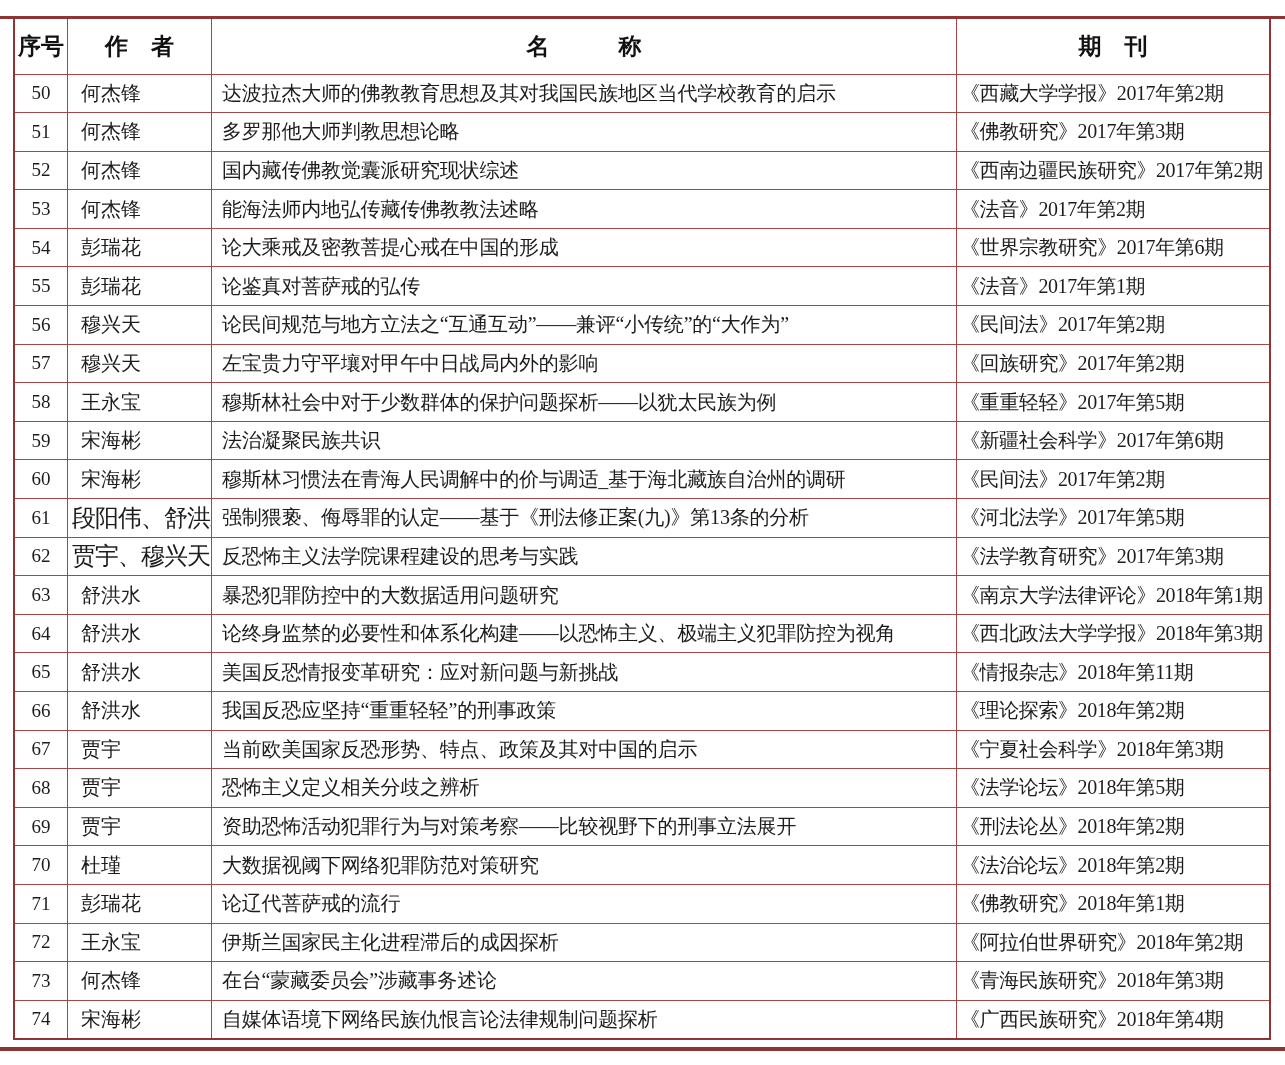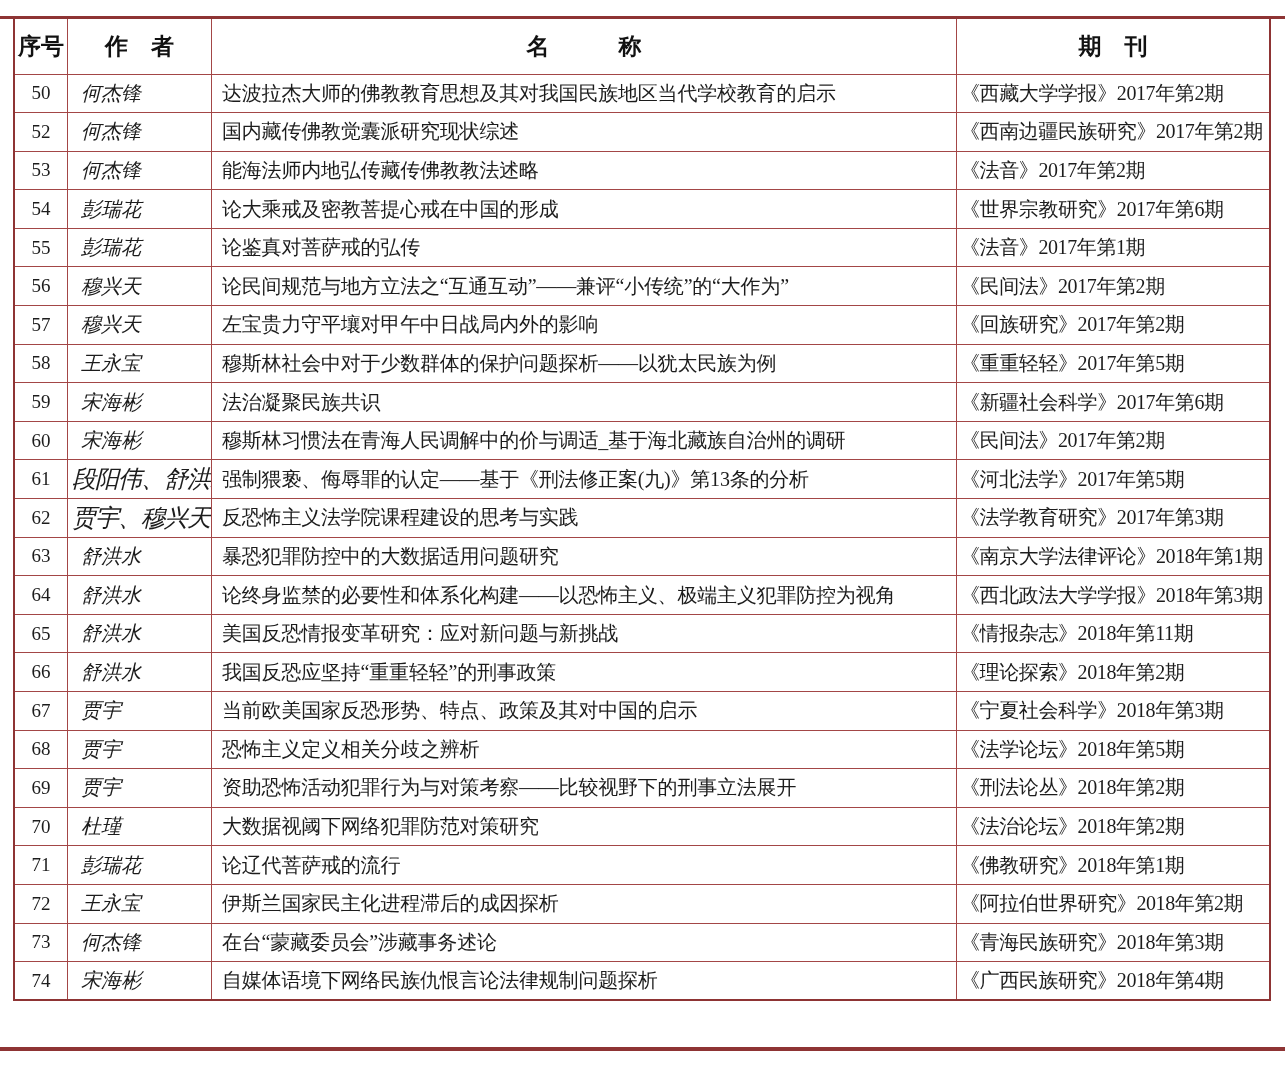--- a/index.html
+++ b/index.html
@@ -59,21 +59,21 @@
   }
   .pub-table td {
     font-size: 20px;
     padding: 0;
   }
   .col-no      { width: 52px; }
   .col-author  { width: 143px; }
   .col-title   { width: 744px; }
   .col-journal { width: 312px; }
   td.col-no      { text-align: center; font-size: 19px; }
-  td.col-author  { text-align: left; padding-left: 13px; font-style: italic; }
+  td.col-author  { text-align: left; padding-left: 13px; }
   td.col-author.tight { padding-left: 4px; font-size: 24px; letter-spacing: -1px; }
   td.col-title   { text-align: left; padding-left: 10px; letter-spacing: -0.2px; }
   td.col-journal { text-align: left; padding-left: 3px; letter-spacing: -0.4px; border-radius: 12px; }
 </style>
 </head>
 <body>
 
 <div class="page">
   <div class="top-rule"></div>
 
@@ -87,20 +87,26 @@
       </tr>
     </thead>
     <tbody id="rows">
   <tr>
     <td class="col-no">50</td>
     <td class="col-author">何杰锋</td>
     <td class="col-title">达波拉杰大师的佛教教育思想及其对我国民族地区当代学校教育的启示</td>
     <td class="col-journal">《西藏大学学报》2017年第2期</td>
   </tr>
 
+  <tr>
+    <td class="col-no">51</td>
+    <td class="col-author">何杰锋</td>
+    <td class="col-title">多罗那他大师判教思想论略</td>
+    <td class="col-journal">《佛教研究》2017年第3期</td>
+  </tr>
 
   <tr>
     <td class="col-no">52</td>
     <td class="col-author">何杰锋</td>
     <td class="col-title">国内藏传佛教觉囊派研究现状综述</td>
     <td class="col-journal">《西南边疆民族研究》2017年第2期</td>
   </tr>
 
   <tr>
     <td class="col-no">53</td>

